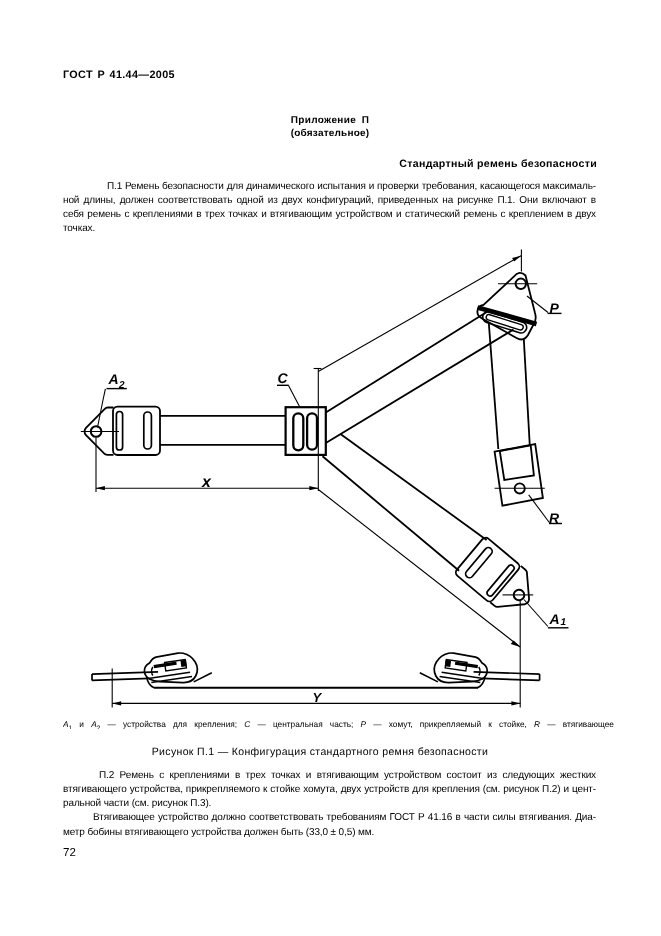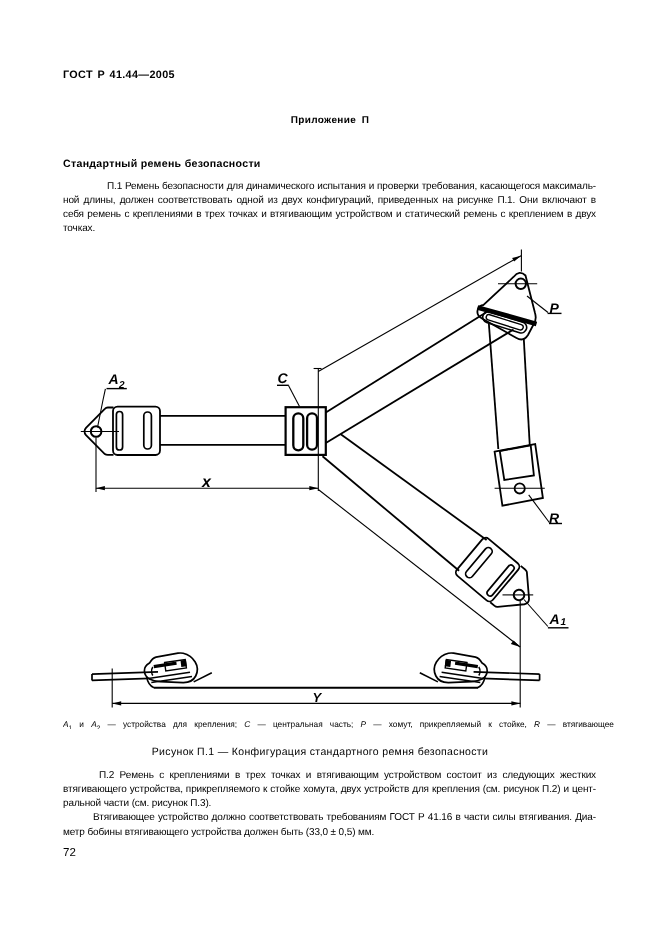--- a/index.html
+++ b/index.html
@@ -13,22 +13,23 @@
   #p1,#p2{font-size:10px;width:533px;left:63px;letter-spacing:-0.12px;}
   .ind{text-indent:44px;}
   svg{position:absolute;left:0;top:0;}
 </style>
 </head>
 <body>
 <div id="page">
   <div class="abs" style="left:63px;top:69px;font-size:10.8px;font-weight:bold;word-spacing:1.2px;letter-spacing:0.35px;">ГОСТ Р 41.44—2005</div>
   <div class="abs" style="left:63px;top:115px;width:534px;text-align:center;font-size:10px;font-weight:bold;line-height:12.6px;">
     <div style="word-spacing:2.5px;letter-spacing:0.35px;">Приложение П</div>
+    <div style="letter-spacing:0.2px;">(обязательное)</div>
   </div>
-  <div class="abs" style="left:63px;top:158px;width:534px;text-align:left;font-size:10.6px;font-weight:bold;letter-spacing:0.3px;">Стандартный ремень безопасности</div>
+  <div class="abs" style="left:63px;top:158px;width:534px;text-align:right;font-size:10.6px;font-weight:bold;letter-spacing:0.3px;">Стандартный ремень безопасности</div>
 
   <div id="p1" class="abs" style="top:179.8px;">
     <div class="line j ind">П.1 Ремень безопасности для динамического испытания и проверки требования, касающегося максималь-</div>
     <div class="line j">ной длины, должен соответствовать одной из двух конфигураций, приведенных на рисунке П.1. Они включают в</div>
     <div class="line j">себя ремень с креплениями в трех точках и втягивающим устройством и статический ремень с креплением в двух</div>
     <div class="line">точках.</div>
   </div>
 
   <svg width="661" height="936" viewBox="0 0 661 936">
     <g fill="none" stroke="#000">

